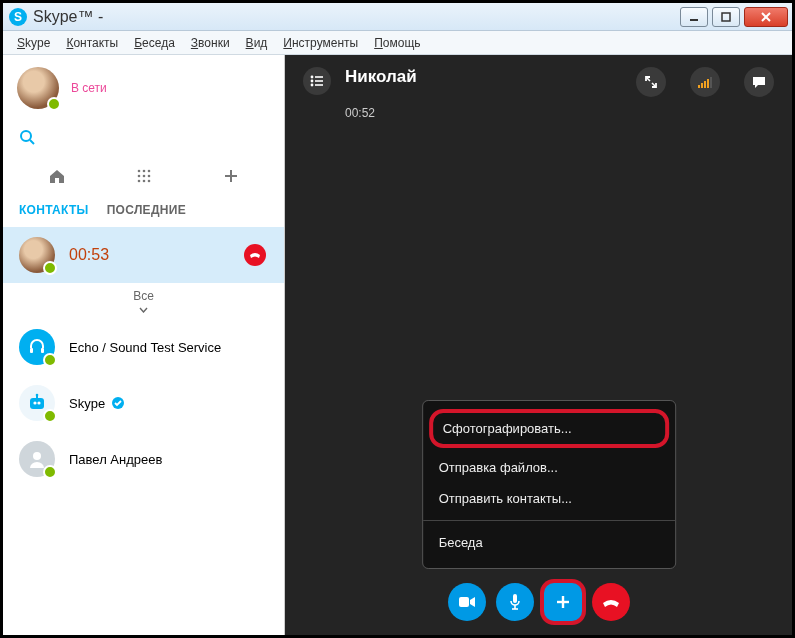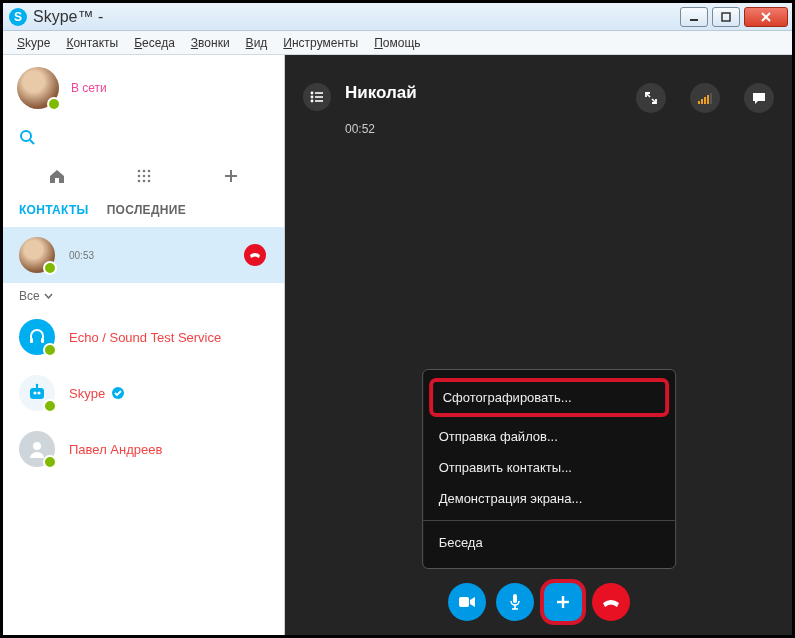--- a/index.html
+++ b/index.html
@@ -37,51 +37,51 @@
 .iconrow { display: flex; justify-content: space-around; padding: 6px 10px 10px; color: #777; }
 .iconrow .ibtn { cursor: pointer; width: 30px; height: 22px; display: flex; align-items: center; justify-content: center; }
 
 .tabs { display: flex; gap: 18px; padding: 6px 16px 10px; font-size: 12px; font-weight: 600; letter-spacing: .3px; }
 .tabs .tab { color: #666; cursor: pointer; }
 .tabs .tab.active { color: #00aff0; }
 
 .contactlist { flex: 1; overflow: auto; }
 .row { display: flex; align-items: center; gap: 14px; padding: 10px 16px; cursor: pointer; position: relative; }
 .row.active { background: #d6ecfa; }
-.row .label { font-size: 13px; color: #ef4444; }
-.row .sub { font-size: 10px; color: #737373; }
+.row .label { font-size: 13px; color: #000000; }
+.row .sub { font-size: 16px; color: #c2410c; }
 .row .hang { position: absolute; right: 18px; width: 22px; height: 22px; border-radius: 50%; background: #e81123; display: flex; align-items: center; justify-content: center; }
 .avatar.sm { width: 36px; height: 36px; }
 .avatar.echo { background: #00aff0; display:flex; align-items:center; justify-content:center; }
 .avatar.bot { background: #eef6fb; display:flex; align-items:center; justify-content:center; }
 .avatar.grey { background: #cfd6db; display:flex; align-items:center; justify-content:center; }
 
-.filter { padding: 6px 16px; font-size: 12px; color: #666; display:flex; align-items:center; gap:4px; cursor:pointer; }
+.filter { padding: 6px 16px; font-size: 12px; color: #666; display:flex; align-items:center; gap:4px; cursor:pointer;flex-direction:column; }
 
 
 .callpane { flex: 1; background: #242424; position: relative; color: #fff; }
-.callhdr { display: flex; align-items: flex-start; padding: 28px 18px; gap: 14px; }
+.callhdr { display: flex; align-items: flex-start; padding: 12px 18px; gap: 14px; }
 .callhdr .burger { width: 28px; height: 28px; border-radius: 50%; background: #3a3a3a; display:flex; align-items:center; justify-content:center; cursor:pointer; }
 .callhdr .info .cname { font-size: 17px; font-weight: 600; }
 .callhdr .info .ctime { font-size: 12px; color: #ccc; margin-top: 19px; }
 .callhdr .spacer { flex:1; }
 .tophbtn { width: 30px; height: 30px; border-radius: 50%; background: #3a3a3a; margin-left: 10px; display:flex; align-items:center; justify-content:center; cursor:pointer; }
 
 .callbar { position: absolute; bottom: 14px; left: 0; right: 0; display: flex; justify-content: center; gap: 10px; }
 .cbtn { width: 38px; height: 38px; border-radius: 50%; display:flex; align-items:center; justify-content:center; cursor:pointer; }
 .cbtn.blue { background: #0099e5; }
 .cbtn.red { background: #e81123; }
 .cbtn.highlight { box-shadow: 0 0 0 4px #d4152a; border-radius: 10px; }
 
 
 .popup { position: absolute; bottom: 66px; left: 50%; transform: translateX(-46%); width: 254px; background: #121212; border: 1px solid #555; border-radius: 6px; padding: 10px 0; }
 .popup .pitem { padding: 8px 16px; font-size: 13px; color: #eee; cursor: pointer; }
 .popup hr { border: none; border-top: 1px solid #444; margin: 6px 0; }
 .annot { border: 4px solid #d4152a; border-radius: 14px; }
-.popup .pitem.annot { margin: -2px 6px 4px; padding: 8px 10px; border-radius: 7px; }
+.popup .pitem.annot { margin: -2px 6px 4px; padding: 8px 10px; }
 
 .watermark { position:absolute; bottom:4px; right:8px; font-size:10px; color:#555; }
 
 svg { display:block; }
 </style>
 </head>
 <body>
 
 <div class="titlebar">
   <div class="logo">S</div>
@@ -272,21 +272,20 @@
         <svg width="16" height="14">
             <path d="M2 2 H14 V10 H7 L4 13 V10 H2 Z" fill="#fff"></path>
           </svg>
       </div>
     </div>
 
     <div class="popup">
       <div class="pitem annot">Сфотографировать...</div>
       <div class="pitem">Отправка файлов...</div>
       <div class="pitem">Отправить контакты...</div>
-      <div class="pitem">Демонстрация экрана...</div>
       <hr>
       <div class="pitem">Беседа</div>
     </div>
 
     <div class="callbar">
       <div class="cbtn blue">
         <svg width="18" height="14">
             <rect x="1" y="2" width="10" height="10" rx="2" fill="#fff"></rect>
             <path d="M12 5 L17 2 V12 L12 9 Z" fill="#fff"></path>
           </svg>

